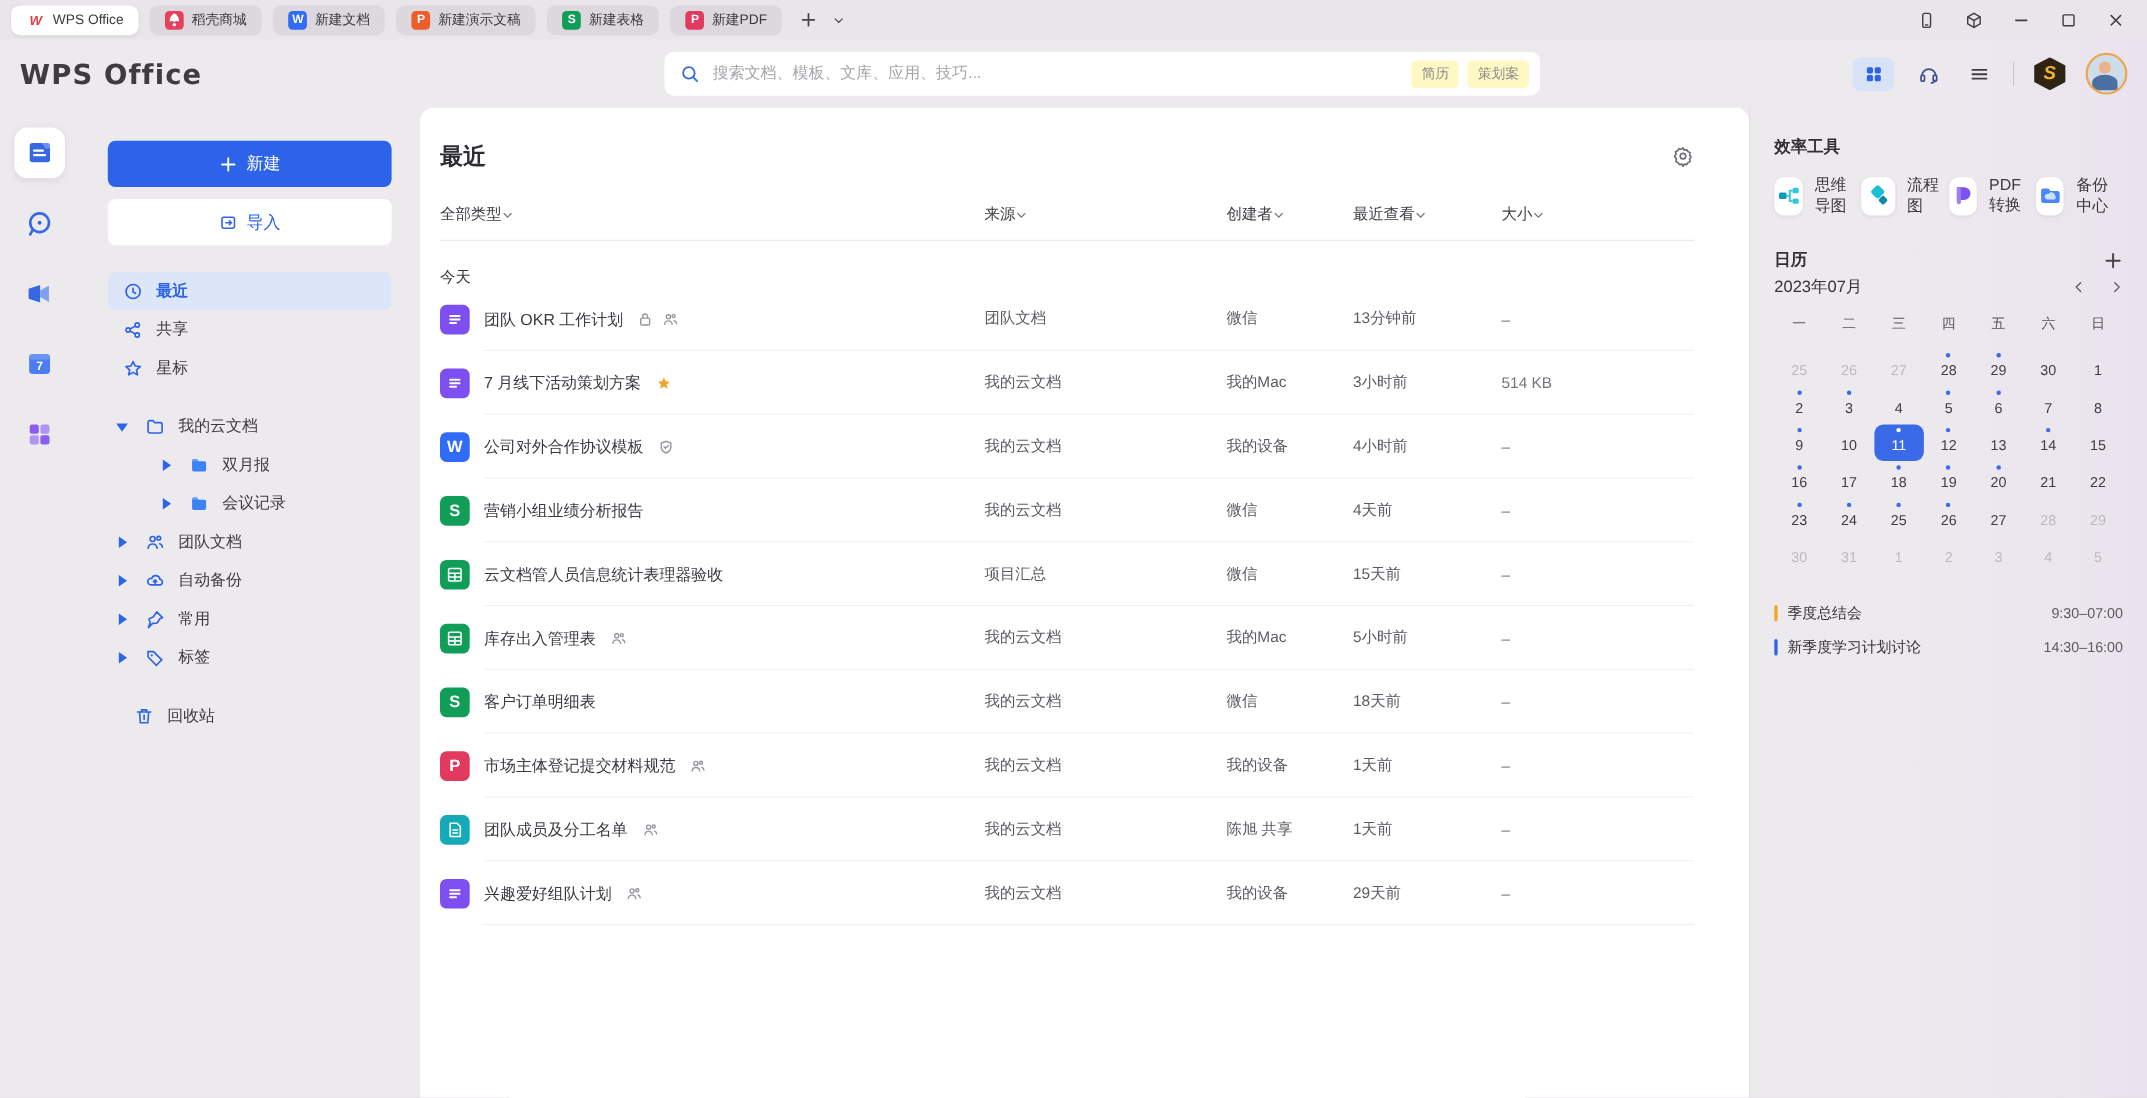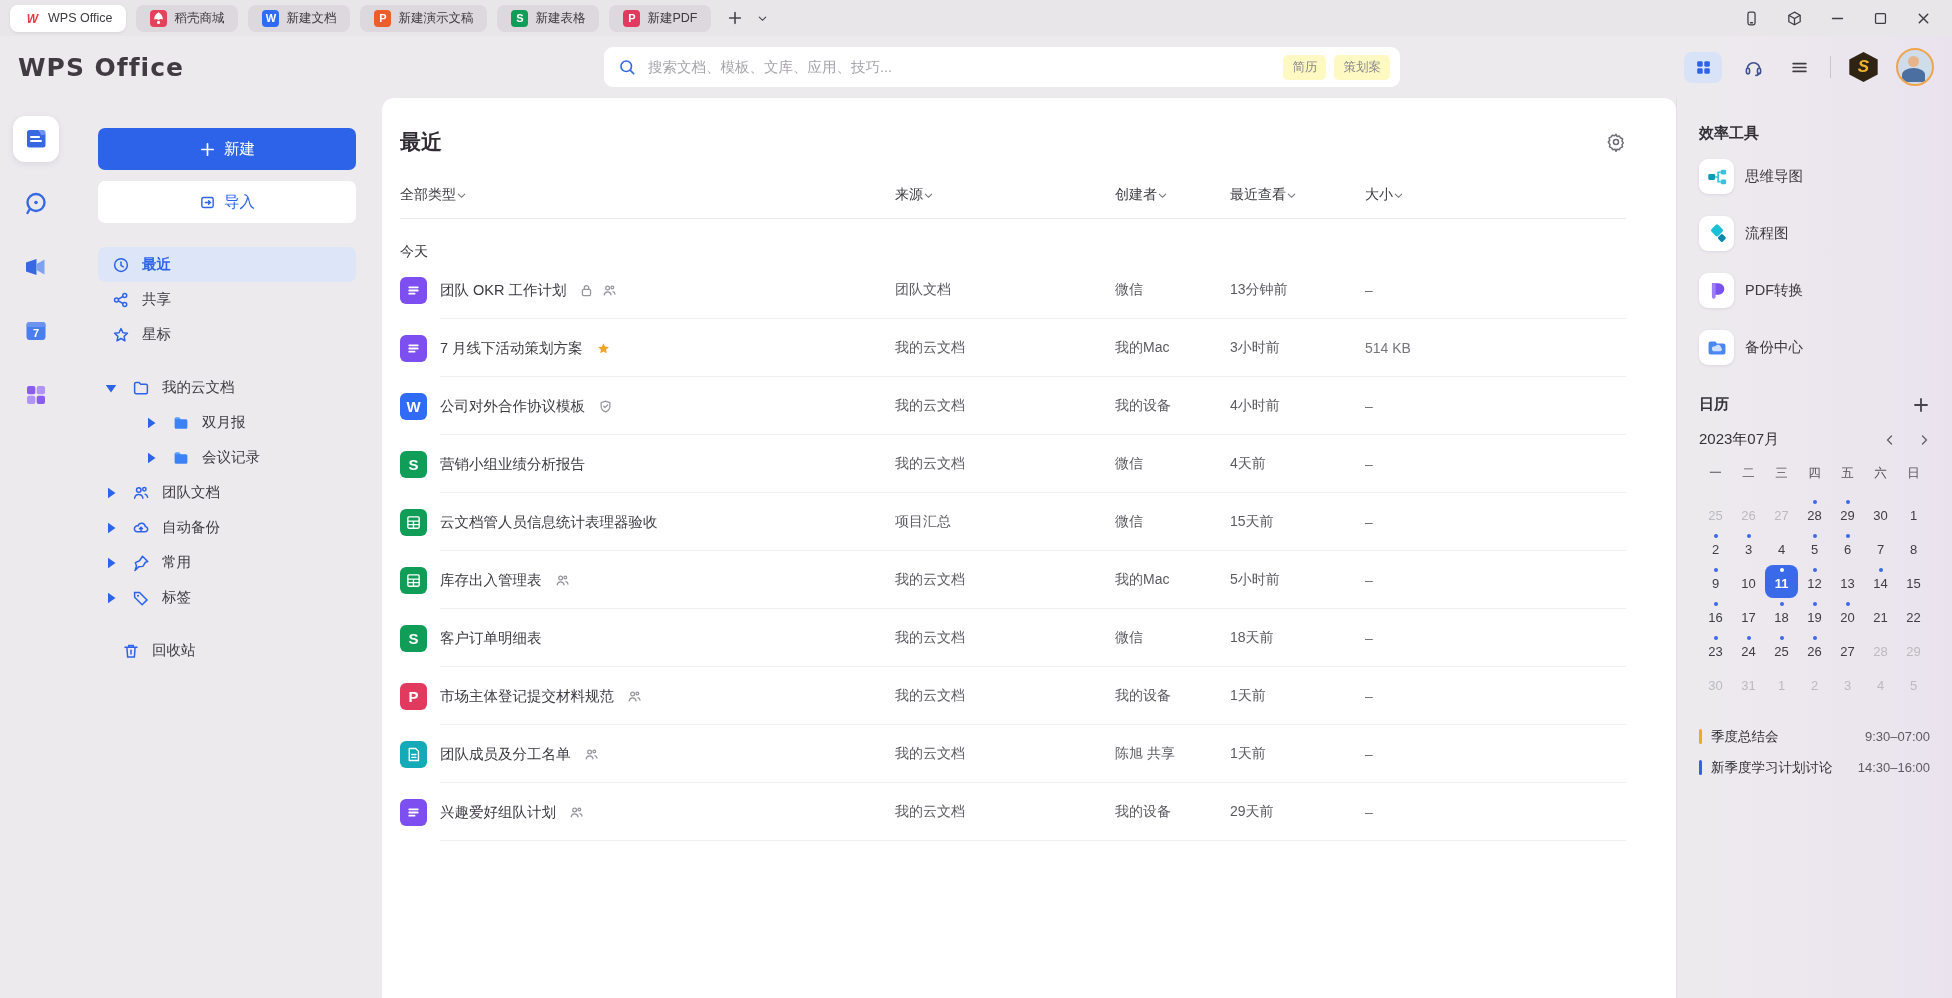--- a/index.html
+++ b/index.html
@@ -84,40 +84,40 @@
   .ficon{width:27px;height:27px;border-radius:6px;display:flex;align-items:center;justify-content:center;color:#fff;font-size:15px;font-weight:700;flex:0 0 auto;}
   .ficon svg{width:17px;height:17px;}
   .fname .label{font-size:14.5px;color:#3c3a40;white-space:nowrap;overflow:hidden;text-overflow:ellipsis;}
   .fbadges{display:flex;align-items:center;gap:8px;color:#97959c;}
   .fbadges .glyph{width:15px;height:15px;}
   .fbadges .star{color:#f0a42c;}
   .fcell{font-size:14px;color:#5c5a60;}
   .fcell.dim{color:#76747a;}
 
   
-  .rightpanel{width:276px;flex:0 0 auto;border-left:1px solid #e2dfe3;padding:26px 22px 0 22px;box-sizing:border-box;}
+  .rightpanel{width:362px;flex:0 0 auto;border-left:1px solid #e2dfe3;padding:26px 22px 0 22px;box-sizing:border-box;}
   .rp-title{font-size:15px;font-weight:700;color:#323036;}
-  .tool-grid{margin-top:16px;display:grid;grid-template-columns:1fr;row-gap:22px;}
+  .tool-grid{margin-top:16px;display:grid;grid-template-columns:1fr 1fr 1fr 1fr;row-gap:8px;}
   .tool{display:flex;align-items:center;gap:11px;cursor:pointer;}
   .tool .tile{width:35px;height:35px;background:#fff;border-radius:9px;box-shadow:0 1px 3px rgba(60,50,90,.10);display:flex;align-items:center;justify-content:center;}
   .tool .tile svg{width:22px;height:22px;}
   .tool .tlabel{font-size:14.5px;color:#3c3a40;}
   .cal-head{margin-top:30px;display:flex;align-items:center;}
   .cal-plus{margin-left:auto;width:18px;height:18px;color:#46444a;cursor:pointer;}
-  .cal-month{margin-top:16px;display:flex;align-items:center;font-size:15px;color:#333136;}
+  .cal-month{margin-top:5px;display:flex;align-items:center;font-size:15px;color:#333136;}
   .cal-nav{margin-left:auto;display:flex;gap:22px;color:#5c5a60;}
   .cal-nav .glyph{width:12px;height:12px;cursor:pointer;}
   .cal-grid{margin-top:12px;display:grid;grid-template-columns:repeat(7,1fr);row-gap:1px;}
   .wd{height:24px;display:flex;align-items:center;justify-content:center;font-size:12.5px;color:#55535a;}
   .day{height:33px;position:relative;display:flex;flex-direction:column;align-items:center;justify-content:flex-end;font-size:13px;color:#3f3d43;border-radius:8px;cursor:pointer;}
   .day .dot{width:4px;height:4px;border-radius:50%;background:#3b6ae9;opacity:0;margin-bottom:2px;}
   .day.has-dot .dot{opacity:1;}
   .day .num{line-height:20px;padding-bottom:4px;}
   .day.muted{color:#bcb9bf;}
-  .day.sel{background:#3b6ae9;color:#fff;font-weight:bold;}
+  .day.sel{background:#3b6ae9;color:#fff;}
   .day.sel .dot{background:#fff;}
   .events{margin-top:21px;}
   .event{height:31px;display:flex;align-items:center;}
   .event .bar{width:3px;height:15px;border-radius:2px;margin-right:9px;flex:0 0 auto;}
   .event .etitle{font-size:13.5px;color:#333136;}
   .event .etime{margin-left:auto;font-size:13px;color:#5c5a60;}
 </style>
 </head>
 <body>
 

